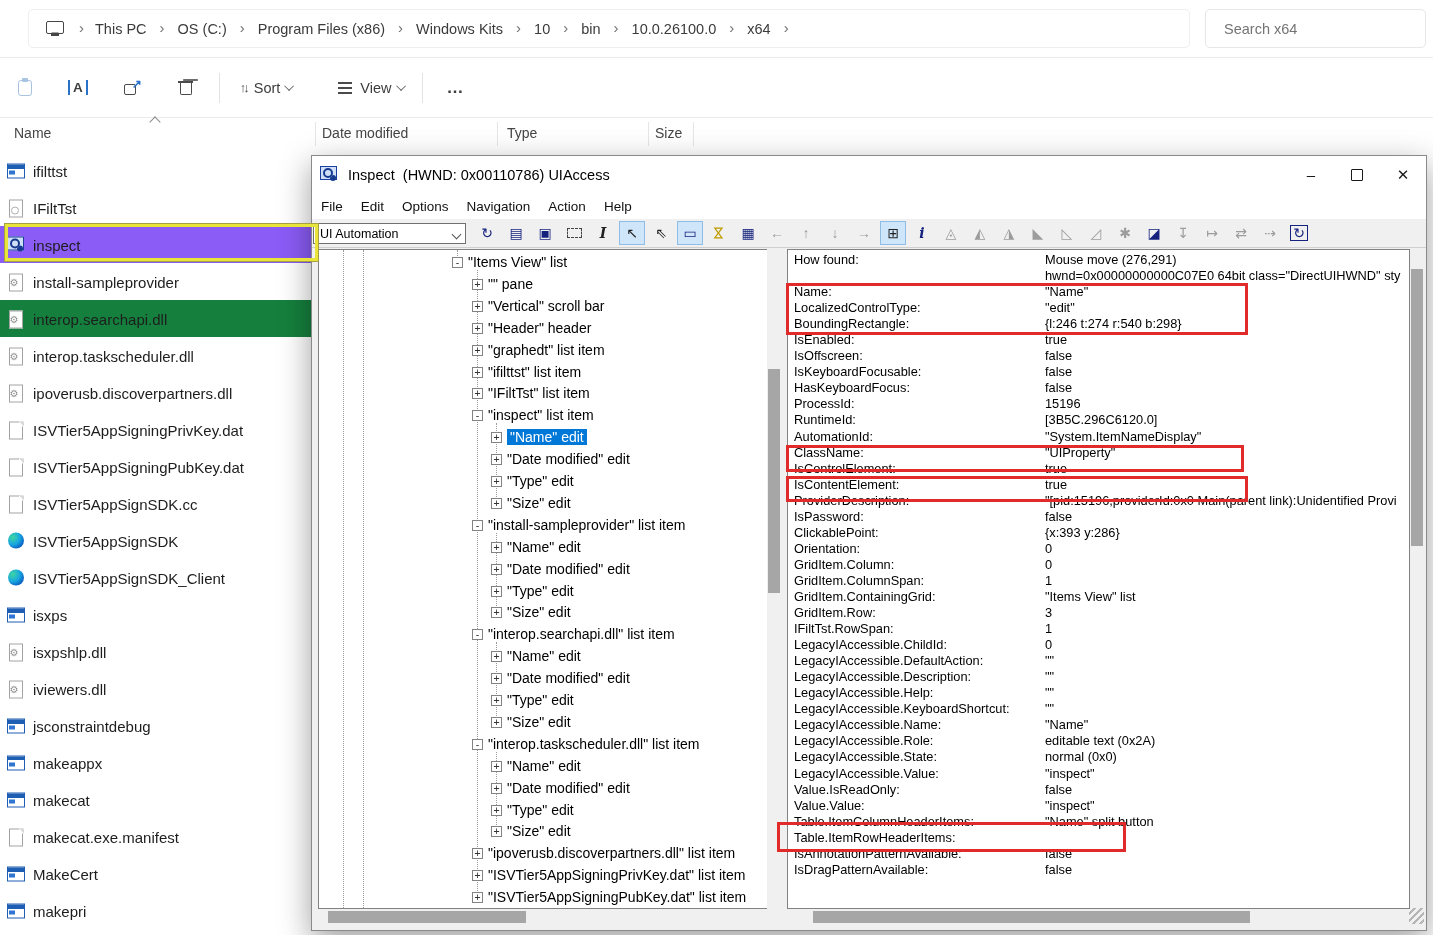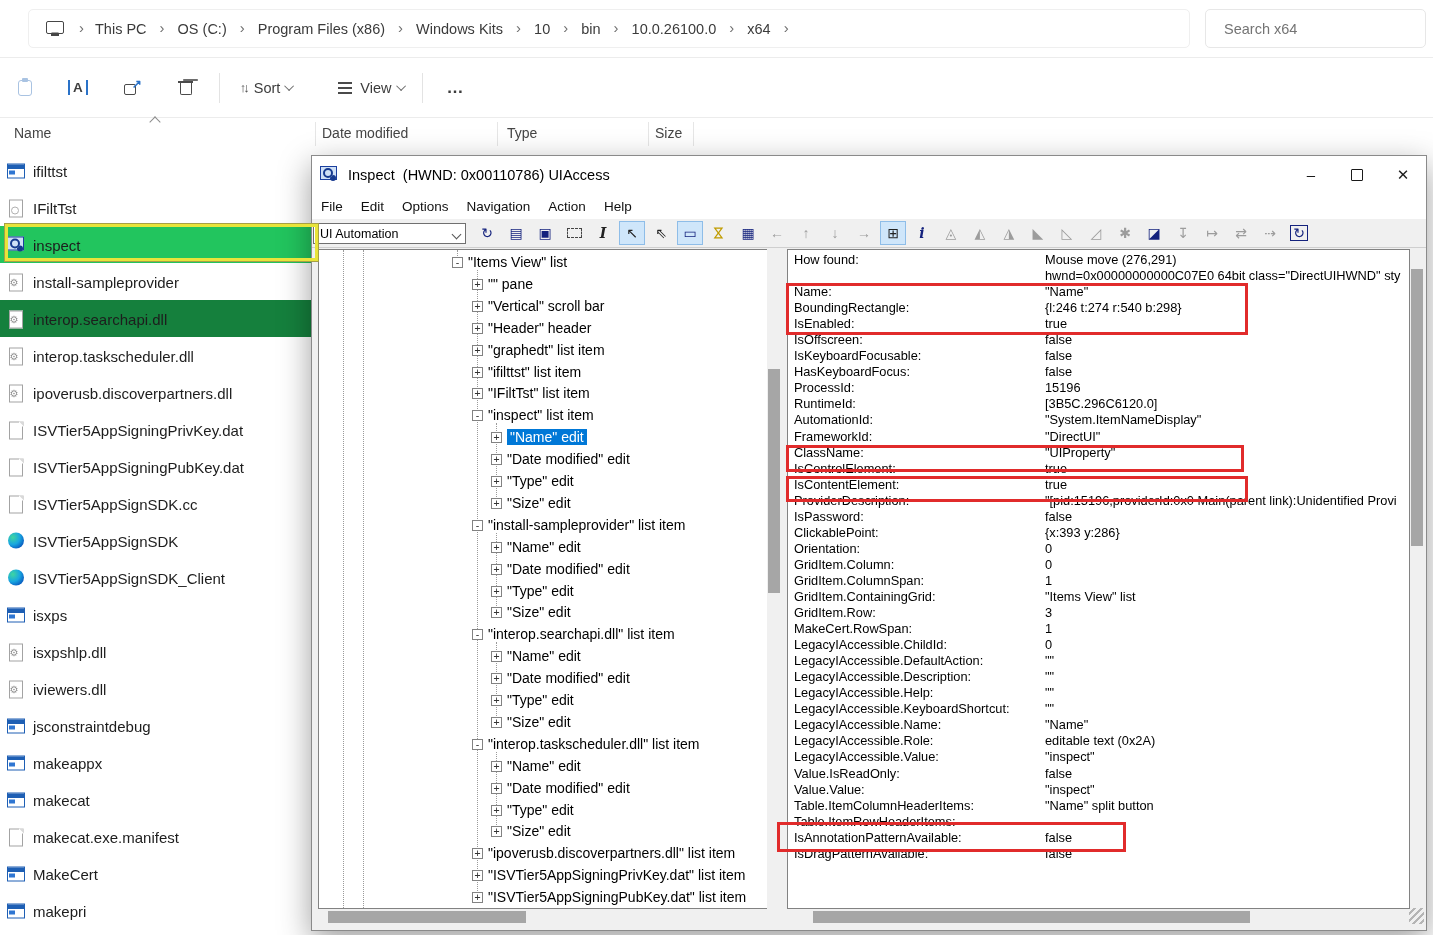--- a/index.html
+++ b/index.html
@@ -42,21 +42,21 @@
   .more{font-size:17px;font-weight:bold;color:#3c3c3c;letter-spacing:1px;margin-left:16px;}
 
   .headers{position:absolute;left:0;top:118px;width:1433px;height:33px;}
   .hcol{position:absolute;top:7px;font-size:14px;color:#454545;white-space:nowrap;}
   .hdiv{position:absolute;top:4px;width:1px;height:24px;background:#e6e6e6;}
   .su{position:absolute;left:151px;top:0px;width:7px;height:7px;border-left:1.5px solid #8b8b8b;border-top:1.5px solid #8b8b8b;transform:rotate(45deg);}
 
   
   .frow{position:absolute;left:0;width:311px;height:37px;}
   .frow.sel{background:#15803d;}
-  .frow.hl{background:#22c55e;}
+  .frow.hl{background:#8b5cf6;}
   .flabel{position:absolute;left:33px;top:50%;transform:translateY(-50%);font-size:15px;color:#1d1d1d;white-space:nowrap;}
   .fic{position:absolute;left:7px;top:50%;transform:translateY(-50%);width:19px;height:17px;}
   .fic-app::before{content:"";position:absolute;left:0;top:1px;width:16px;height:13px;border:1px solid #1e5fb4;background:linear-gradient(#1e5fb4 0 4px,#fff 4px);}
   .fic-app::after{content:"";position:absolute;left:2px;top:8px;width:6px;height:4px;background:#2f76d2;}
   .fic-doc::before{content:"";position:absolute;left:2px;top:0;width:12px;height:16px;border:1px solid #a3a3a3;background:#fff;}
   .fic-doc::after{content:"";position:absolute;right:2px;top:0;border-style:solid;border-width:0 5px 5px 0;border-color:transparent #d9d9d9 #fff transparent;}
   .fic-dll::before{content:"";position:absolute;left:2px;top:0;width:12px;height:16px;border:1px solid #a3a3a3;background:#fff;}
   .fic-dll::after{content:"⚙";position:absolute;left:2.5px;top:4px;font-size:10px;line-height:10px;color:#8f8f8f;}
   .fic-docg::before{content:"";position:absolute;left:2px;top:0;width:12px;height:16px;border:1px solid #a3a3a3;background:#fff;}
   .fic-docg::after{content:"";position:absolute;left:4px;top:7px;width:6px;height:6px;border-radius:50%;border:1.5px solid #b0b0b0;}
@@ -546,20 +546,24 @@
           </div>
           <div class="prow">
             <span class="pn"></span>
             <span class="pv">hwnd=0x00000000000C07E0 64bit class="DirectUIHWND" sty</span>
           </div>
           <div class="prow">
             <span class="pn">Name:</span>
             <span class="pv">"Name"</span>
           </div>
           <div class="prow">
+            <span class="pn">LocalizedControlType:</span>
+            <span class="pv">"edit"</span>
+          </div>
+          <div class="prow">
             <span class="pn">BoundingRectangle:</span>
             <span class="pv">{l:246 t:274 r:540 b:298}</span>
           </div>
           <div class="prow">
             <span class="pn">IsEnabled:</span>
             <span class="pv">true</span>
           </div>
           <div class="prow">
             <span class="pn">IsOffscreen:</span>
             <span class="pv">false</span>
@@ -578,24 +582,20 @@
           </div>
           <div class="prow">
             <span class="pn">RuntimeId:</span>
             <span class="pv">[3B5C.296C6120.0]</span>
           </div>
           <div class="prow">
             <span class="pn">AutomationId:</span>
             <span class="pv">"System.ItemNameDisplay"</span>
           </div>
           <div class="prow">
-            <span class="pn">FrameworkId:</span>
-            <span class="pv">"DirectUI"</span>
-          </div>
-          <div class="prow">
             <span class="pn">ClassName:</span>
             <span class="pv">"UIProperty"</span>
           </div>
           <div class="prow">
             <span class="pn">IsControlElement:</span>
             <span class="pv">true</span>
           </div>
           <div class="prow">
             <span class="pn">IsContentElement:</span>
             <span class="pv">true</span>
@@ -626,21 +626,21 @@
           </div>
           <div class="prow">
             <span class="pn">GridItem.ContainingGrid:</span>
             <span class="pv">"Items View" list</span>
           </div>
           <div class="prow">
             <span class="pn">GridItem.Row:</span>
             <span class="pv">3</span>
           </div>
           <div class="prow">
-            <span class="pn">MakeCert.RowSpan:</span>
+            <span class="pn">IFiltTst.RowSpan:</span>
             <span class="pv">1</span>
           </div>
           <div class="prow">
             <span class="pn">LegacyIAccessible.ChildId:</span>
             <span class="pv">0</span>
           </div>
           <div class="prow">
             <span class="pn">LegacyIAccessible.DefaultAction:</span>
             <span class="pv">""</span>
           </div>
@@ -656,20 +656,24 @@
             <span class="pn">LegacyIAccessible.KeyboardShortcut:</span>
             <span class="pv">""</span>
           </div>
           <div class="prow">
             <span class="pn">LegacyIAccessible.Name:</span>
             <span class="pv">"Name"</span>
           </div>
           <div class="prow">
             <span class="pn">LegacyIAccessible.Role:</span>
             <span class="pv">editable text (0x2A)</span>
+          </div>
+          <div class="prow">
+            <span class="pn">LegacyIAccessible.State:</span>
+            <span class="pv">normal (0x0)</span>
           </div>
           <div class="prow">
             <span class="pn">LegacyIAccessible.Value:</span>
             <span class="pv">"inspect"</span>
           </div>
           <div class="prow">
             <span class="pn">Value.IsReadOnly:</span>
             <span class="pv">false</span>
           </div>
           <div class="prow">

